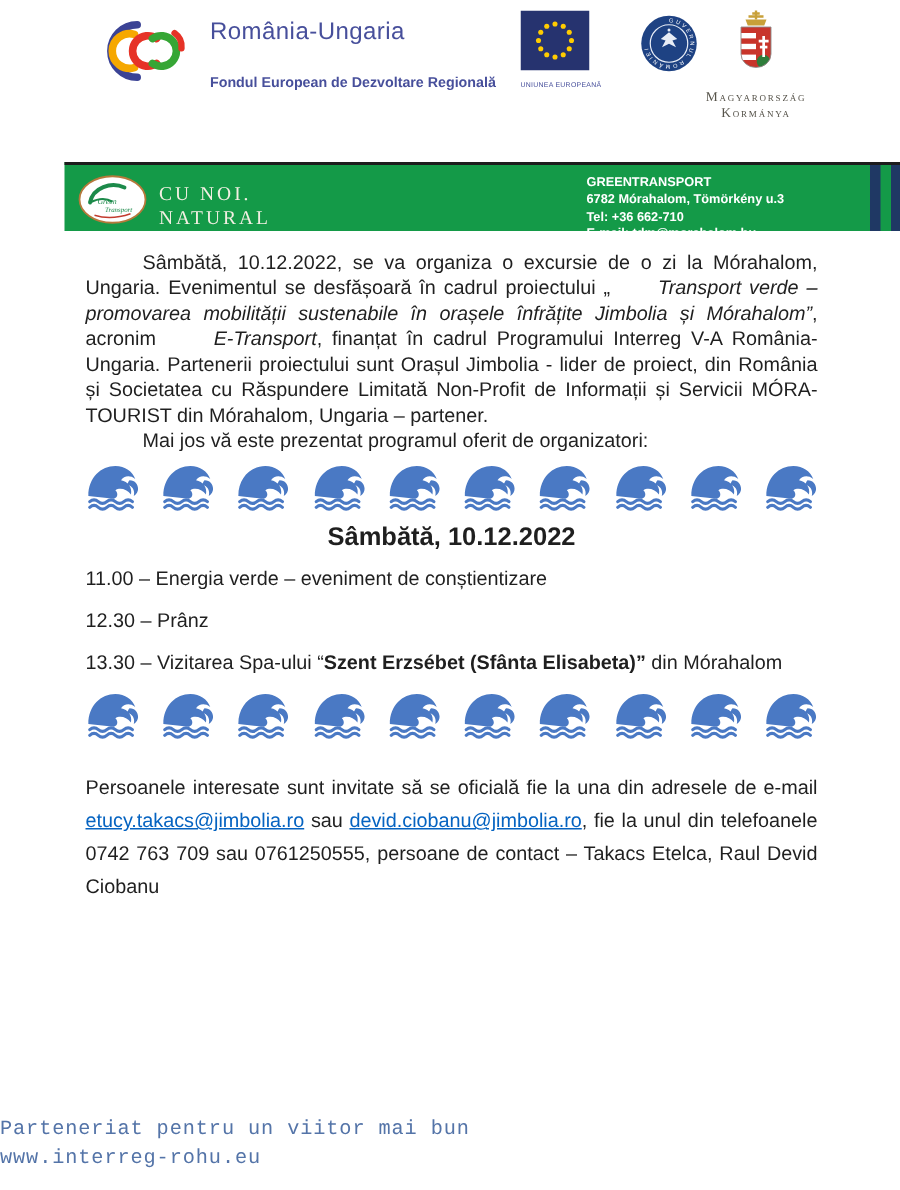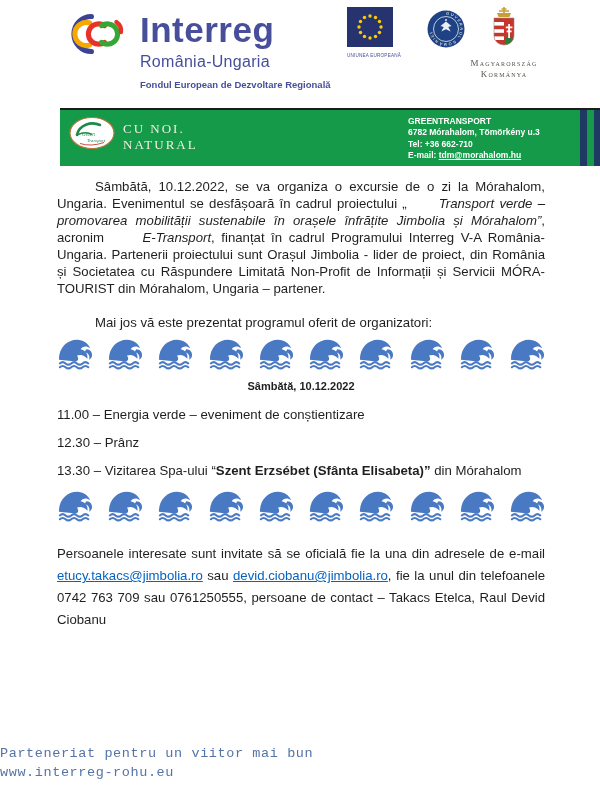--- a/index.html
+++ b/index.html
@@ -10,51 +10,51 @@
   html,body{background:#fff;}
   body{width:600px;font-family:"Liberation Sans",sans-serif;color:#1f1f1f;}
   .page{position:relative;width:600px;height:793px;background:#fff;overflow:hidden;}
 
   
   .header{position:relative;height:108px;}
   .interreg-logo{position:absolute;left:60px;top:10px;display:flex;align-items:flex-start;}
   .wordmark{margin-left:6px;}
   .brand{font-size:35px;font-weight:700;line-height:40px;letter-spacing:.5px;color:var(--indigo);}
   .program-name{font-size:16px;line-height:23px;letter-spacing:.3px;color:var(--indigo);}
-  .subtitle{font-size:9.5px;font-weight:700;margin-top:6px;color:var(--indigo);text-align:center;}
+  .subtitle{font-size:9.5px;font-weight:700;margin-top:17px;color:var(--indigo);text-align:center;}
   .eu-block{position:absolute;left:347px;top:7px;width:46px;text-align:center;}
   .eu-caption{font-size:4.6px;letter-spacing:.2px;color:var(--indigo);margin-top:2px;white-space:nowrap;}
   .ro-seal{position:absolute;left:427px;top:10px;}
   .hu-block{position:absolute;left:460px;top:5px;width:88px;text-align:center;}
   .hu-caption{margin-top:3px;font-family:"Liberation Serif",serif;font-variant:small-caps;
               font-size:9px;line-height:10.5px;letter-spacing:1.2px;color:#57544B;}
 
   
-  .banner{position:relative;margin-left:60px;height:58px;background:var(--green);
+  .banner{position:relative;margin-left:43px;height:46px;background:var(--green);
           border-top:2px solid #1c1c1c;}
   .banner-logo{position:absolute;left:9px;top:6px;}
   .slogan{position:absolute;left:63px;top:11px;font-family:"Liberation Serif",serif;
           font-size:13px;line-height:16px;letter-spacing:2px;color:#F2EFE2;}
   .org-block{position:absolute;left:348px;top:6px;font-size:8.5px;line-height:11.3px;
              font-weight:700;color:#fff;}
   .org-email{color:#fff;text-decoration:underline;cursor:pointer;}
   .stripe{position:absolute;top:0;height:100%;background:var(--navy);}
   .stripe-1{right:13px;width:7px;}
   .stripe-2{right:0;width:6px;}
 
   
   .content{margin:0 55px 0 57px;}
   .para{font-size:13.2px;line-height:17px;text-align:justify;text-indent:38px;}
   .p1{margin-top:12px;}
-  .p2{margin-top:17px;text-align:left;}
+  .p2{text-align:left;}
   .waves{display:flex;justify-content:space-between;margin-top:5px;color:var(--wave);}
   .waves.row1{margin-top:5px;}
   .waves.row2{margin-top:9px;}
   .wave{width:36px;height:34px;display:inline-block;}
-  .date-heading{margin-top:8px;text-align:center;font-weight:700;font-size:11px;line-height:17px;}
+  .date-heading{margin-top:8px;text-align:center;font-weight:700;font-size:17px;line-height:17px;}
   .program-item{margin-top:11px;font-size:13.2px;line-height:17px;}
   .program-item:first-of-type{margin-top:16px;}
   .contact{margin-top:21px;font-size:13.2px;line-height:22px;text-align:justify;}
   .link{color:var(--link);text-decoration:underline;cursor:pointer;}
   .disclaimer{position:absolute;left:0;top:655px;width:100%;text-align:center;
               font-size:9.5px;color:#3d3d3d;}
   .footer{position:absolute;left:0;top:744px;width:100%;
           font-family:"Liberation Mono","DejaVu Sans Mono",monospace;
           font-size:13.5px;line-height:19px;letter-spacing:.6px;color:var(--footer-blue);}
   em{font-style:italic;margin-left:32px;}
@@ -71,21 +71,20 @@
       <span>
         <svg width="74" height="48" viewBox="0 0 78 52">
           <path d="M33 7 A19 19 0 1 0 33 45" fill="none" stroke="#3B4395" stroke-width="5.5" stroke-linecap="round"></path>
           <path d="M31 14 A12.5 12.5 0 1 0 31 38" fill="none" stroke="#F6A800" stroke-width="5.5" stroke-linecap="round"></path>
           <path d="M47 17 A11 11 0 1 0 47 35" fill="none" stroke="#E63327" stroke-width="5.5" stroke-linecap="round"></path>
           <path d="M44 17 A11 11 0 1 1 44 35" fill="none" stroke="#36A635" stroke-width="5.5" stroke-linecap="round"></path>
           <path d="M60 13 a12 12 0 0 1 5 11" fill="none" stroke="#E63327" stroke-width="4.6" stroke-linecap="round"></path>
         </svg>
       </span>
       <div class="wordmark">
-        <div class="brand">Interreg</div>
         <div class="program-name">România-Ungaria</div>
         <div class="subtitle">Fondul European de Dezvoltare Regională</div>
       </div>
     </div>
 
     <div class="eu-block">
       <span>
         <svg width="46" height="40" viewBox="0 0 46 40">
           <rect width="46" height="40" fill="#26336F"></rect>
           <g fill="#FFCC00">

